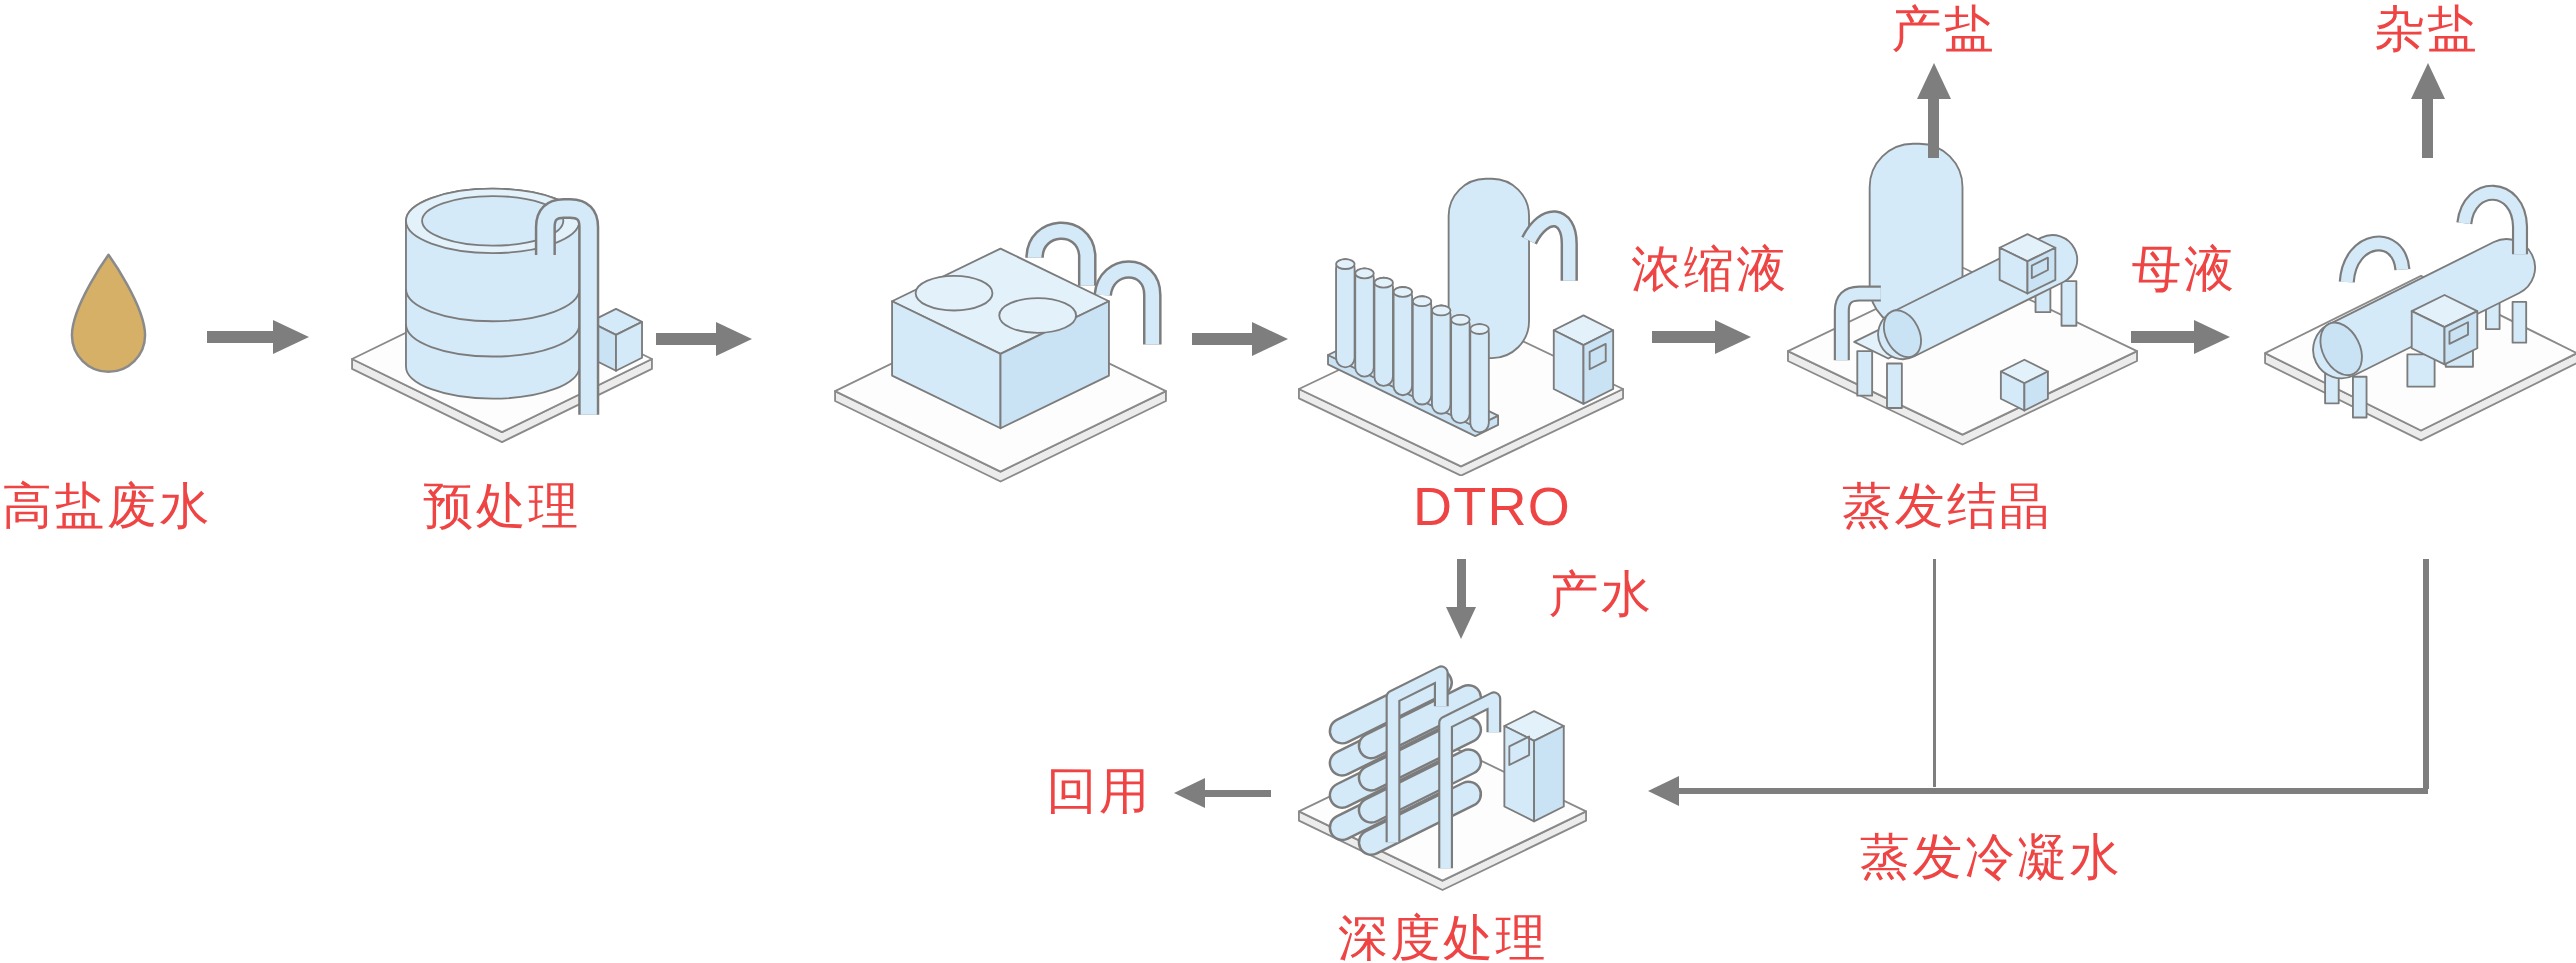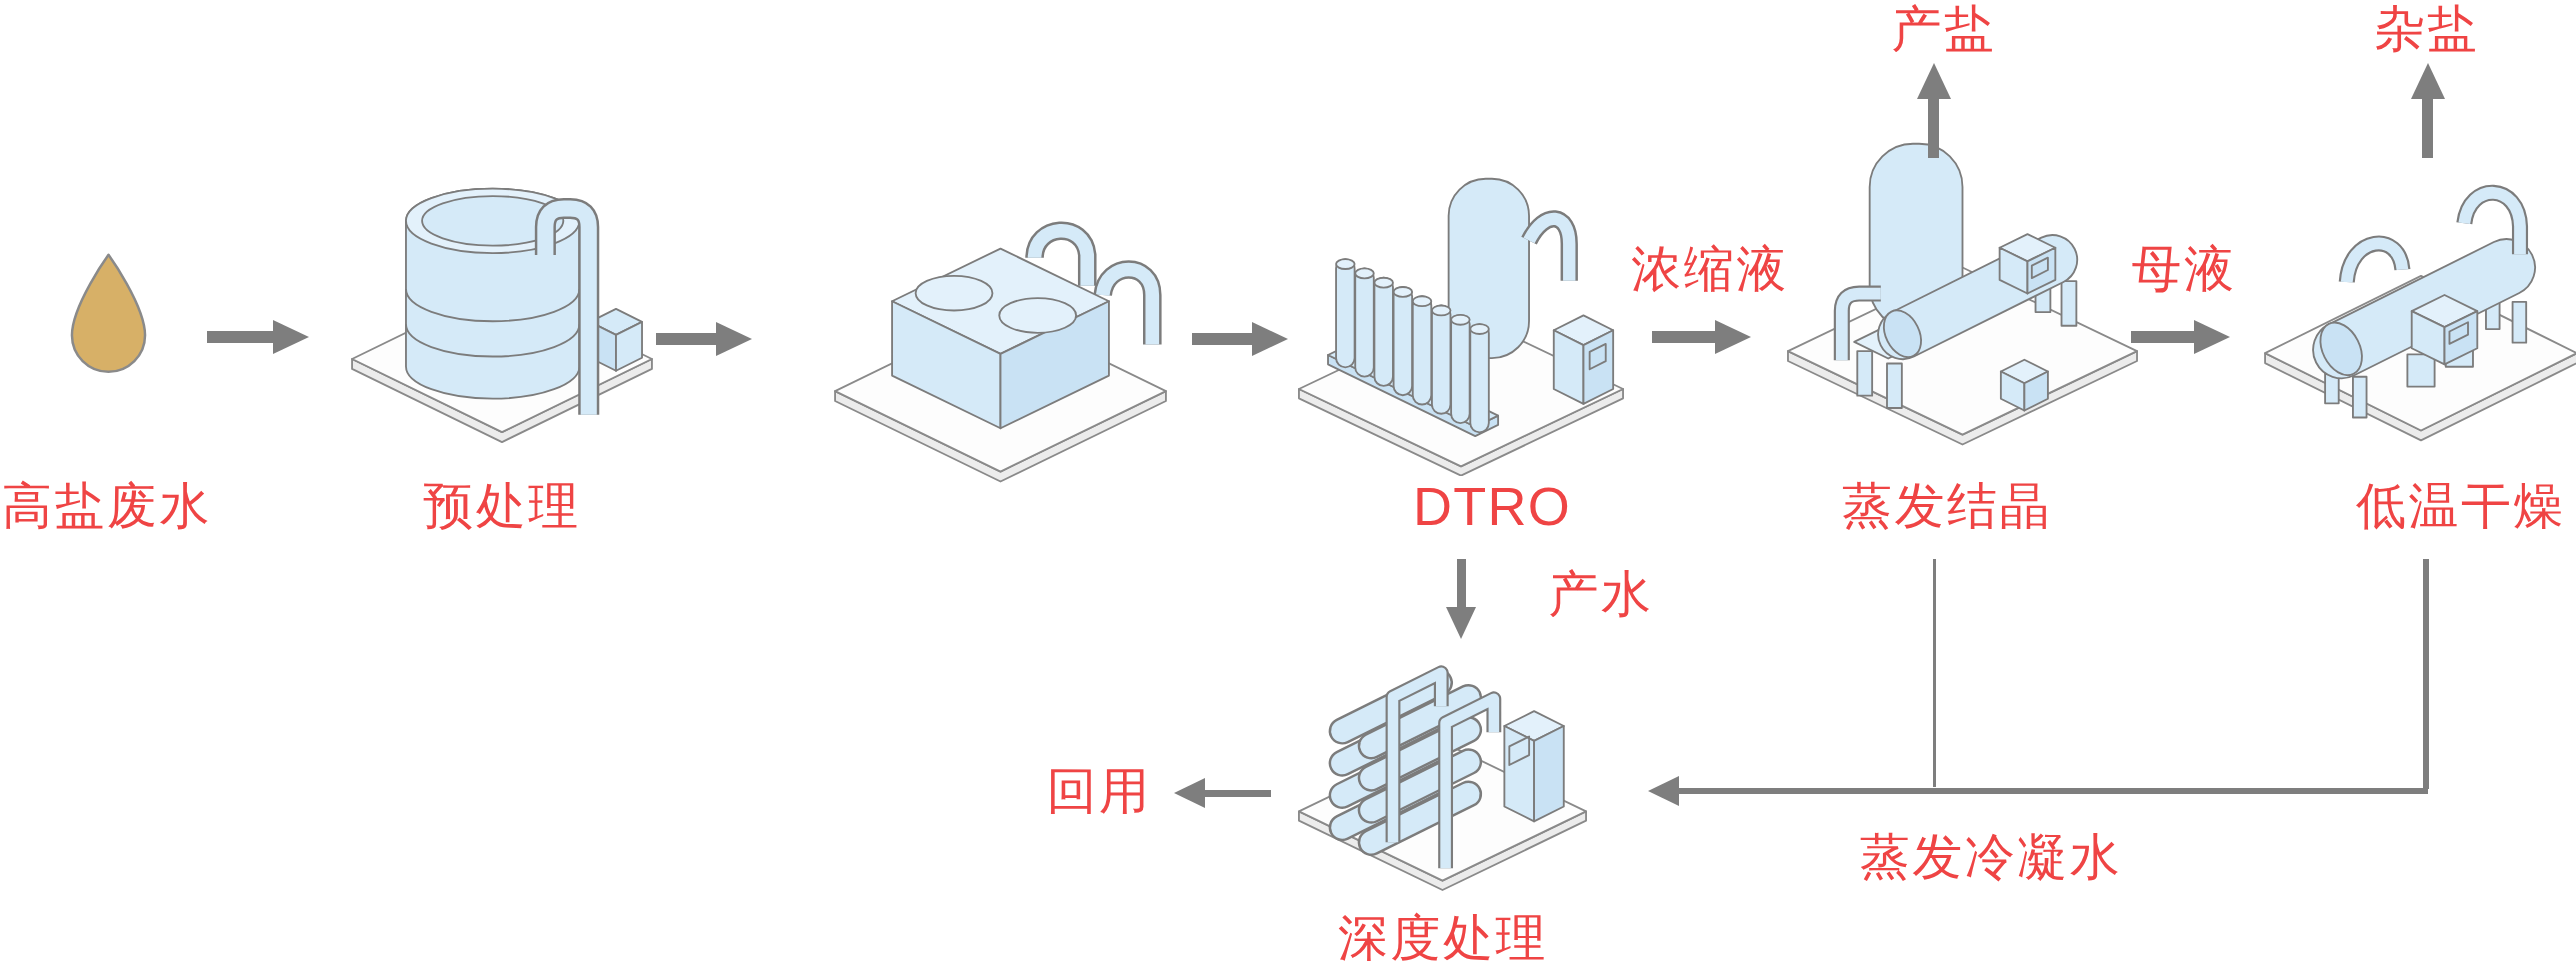--- a/index.html
+++ b/index.html
@@ -211,21 +211,20 @@
   <div class="ar l" style="left:1205px; top:790px; width:66px; height:6.8px;"></div>
 
   <div class="ln" style="left:1933px; top:559px; width:3.1px;  height:228px;"></div>
   <div class="ln" style="left:2423px; top:559px; width:5.6px;  height:230px;"></div>
   <div class="ar l" style="left:1679px; top:788px; width:749px; height:5.6px;"></div>
 
   <div class="lbl" style="left:107px;  top:480px;">高盐废水</div>
   <div class="lbl" style="left:502px;  top:480px;">预处理</div>
   <div class="lbl lbl-latin" style="left:1492px; top:478px;">DTRO</div>
   <div class="lbl" style="left:1947px; top:480px;">蒸发结晶</div>
-  <div class="lbl" style="left:2461px; top:480px;">低温干燥</div>
   <div class="lbl" style="left:1443px; top:912px;">深度处理</div>
 
   <div class="lbl" style="left:1710px; top:243px;">浓缩液</div>
   <div class="lbl" style="left:2184px; top:243px;">母液</div>
   <div class="lbl" style="left:1944px; top:2.5px;">产盐</div>
   <div class="lbl" style="left:2427px; top:2.5px;">杂盐</div>
   <div class="lbl" style="left:1562px; top:568px;margin-left:39px;">产水</div>
   <div class="lbl" style="left:1099px; top:765px;">回用</div>
   <div class="lbl" style="left:1991px; top:831px;">蒸发冷凝水</div>
 

